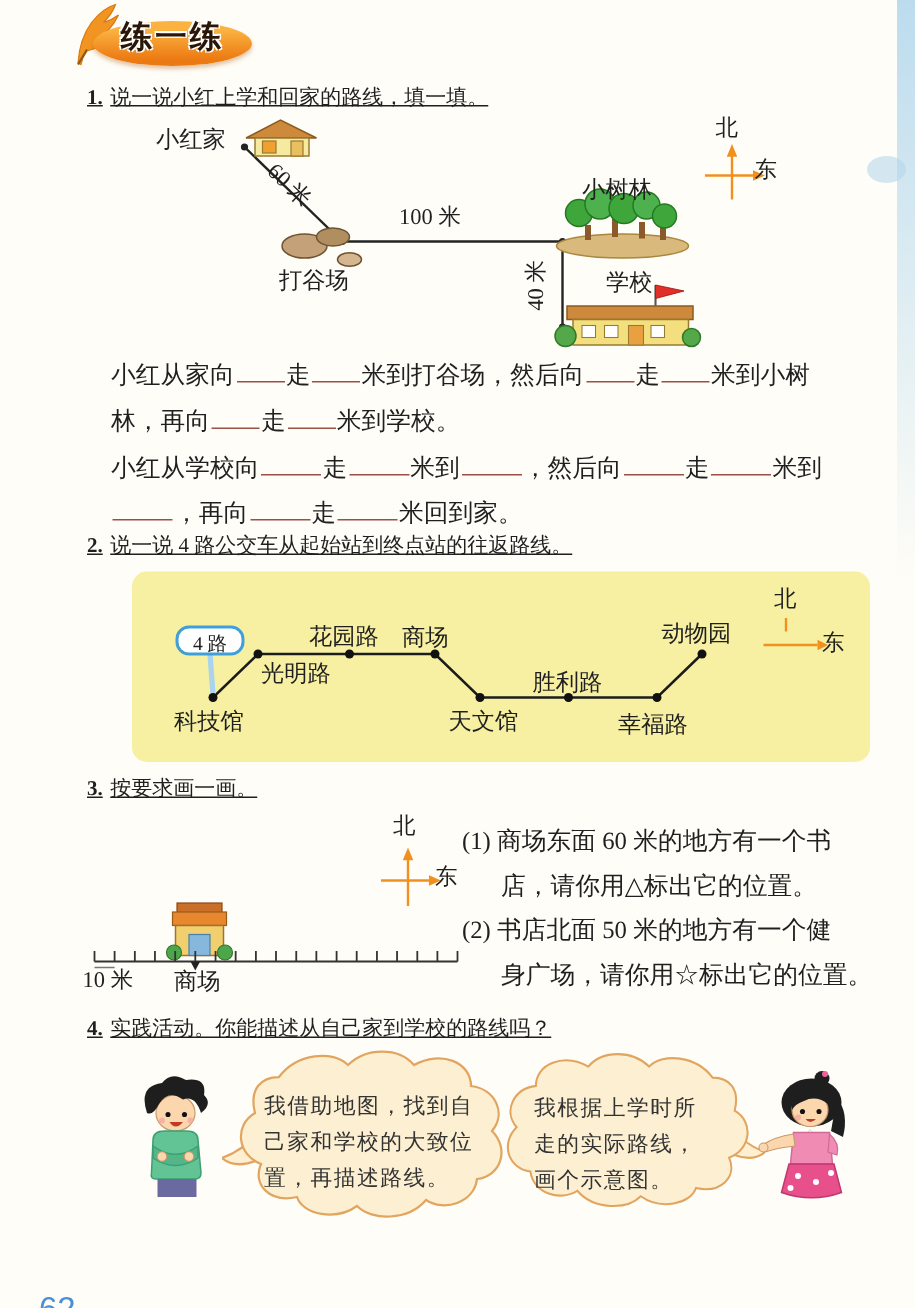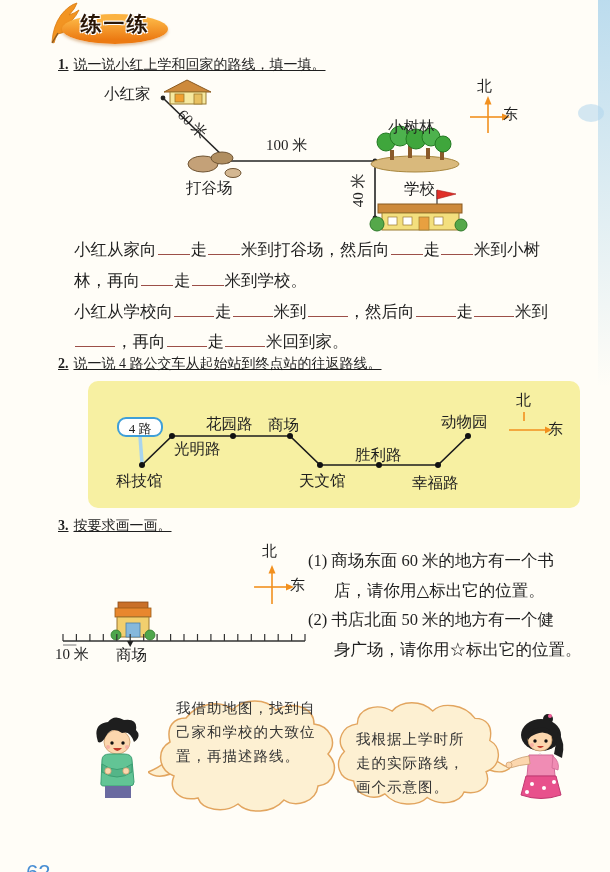--- a/index.html
+++ b/index.html
@@ -237,41 +237,44 @@
       <line x1="228.2" y1="39" x2="228.2" y2="46"></line>
         <line x1="241.6" y1="39" x2="241.6" y2="46"></line>
       <line x1="255" y1="39" x2="255" y2="46"></line>
     </g>
     <polygon points="77,46 83.4,46 80.2,52" fill="#222"></polygon>
     <line x1="13" y1="50" x2="26.4" y2="50" stroke="#777" stroke-width="1"></line>
   </svg>
   <span class="lbl" style="left:55px; top:646px; font-size:15px;">10 米</span>
   <span class="lbl" style="left:116px; top:646px;">商场</span>
 
+  <div class="qtitle" style="left:58px; top:677px;">
+    <b>4.</b><span>实践活动。你能描述从自己家到学校的路线吗？</span>
+  </div>
 
   <svg style="left:88px; top:716px;" width="60" height="92" viewBox="0 0 60 92">
     <ellipse cx="29" cy="26" rx="13" ry="12" fill="#fcd7ae" stroke="#c89a6a" stroke-width="0.8"></ellipse>
     <path d="M10,26 Q4,8 20,6 Q26,-2 36,4 Q50,2 48,14 Q54,20 46,26 Q42,14 34,17 Q24,10 18,20 Q14,28 10,26 Z" fill="#1e1e1e"></path>
     <circle cx="24" cy="27" r="1.7" fill="#111"></circle>
     <circle cx="35" cy="27" r="1.7" fill="#111"></circle>
     <path d="M25,32 Q29,38 34,32 Z" fill="#c0392b"></path>
     <circle cx="20" cy="31" r="2" fill="#f5a8a0" opacity="0.8"></circle>
     <circle cx="39" cy="31" r="2" fill="#f5a8a0" opacity="0.8"></circle>
     <path d="M14,44 Q14,38 22,38 L36,38 Q44,38 44,44 L46,66 Q46,70 42,70 L16,70 Q12,70 13,66 Z" fill="#62c495" stroke="#3d9e73" stroke-width="1"></path>
     <path d="M14,48 Q29,59 44,48 L44,56 Q29,66 14,56 Z" fill="#54b588" stroke="#3d9e73" stroke-width="1"></path>
     <circle cx="20" cy="55" r="3.2" fill="#fcd7ae" stroke="#c89a6a" stroke-width="0.7"></circle>
     <circle cx="38" cy="55" r="3.2" fill="#fcd7ae" stroke="#c89a6a" stroke-width="0.7"></circle>
     <rect x="17" y="70" width="26" height="12" fill="#6a6aa0"></rect>
   </svg>
 
   <svg style="left:148px; top:698px;" width="192" height="120" viewBox="0 0 192 120">
     <path d="M34,70 Q12,84 0,74 Q16,68 24,56 Z" fill="#fdf0d2" stroke="#e2a55f" stroke-width="1.5"></path>
     <path d="M38,20 C50,4 74,2 84,12 C96,0 118,0 128,12 C146,2 166,10 166,26 C182,28 190,44 180,56 C192,68 186,86 170,88 C168,104 148,110 136,102 C124,116 100,116 90,106 C76,116 54,112 50,100 C32,104 20,92 26,78 C10,72 8,52 22,44 C18,28 26,20 38,20 Z" fill="#fdf0d2" stroke="#e2a55f" stroke-width="1.5"></path>
   </svg>
-  <div class="bubble-text" style="left:176px; top:696px; width:140px;">我借助地图，找到自己家和学校的大致位置，再描述路线。</div>
+  <div class="bubble-text" style="left:176px; top:726px; width:140px;">我借助地图，找到自己家和学校的大致位置，再描述路线。</div>
 
   <svg style="left:332px; top:700px;" width="178" height="112" viewBox="0 0 178 112">
     <g transform="translate(178,0) scale(-0.92,0.92)">
       <path d="M34,70 Q12,84 0,74 Q16,68 24,56 Z" fill="#fdf0d2" stroke="#e2a55f" stroke-width="1.5"></path>
       <path d="M38,20 C50,4 74,2 84,12 C96,0 118,0 128,12 C146,2 166,10 166,26 C182,28 190,44 180,56 C192,68 186,86 170,88 C168,104 148,110 136,102 C124,116 100,116 90,106 C76,116 54,112 50,100 C32,104 20,92 26,78 C10,72 8,52 22,44 C18,28 26,20 38,20 Z" fill="#fdf0d2" stroke="#e2a55f" stroke-width="1.5"></path>
     </g>
   </svg>
   <div class="bubble-text" style="left:356px; top:727px; width:112px;">我根据上学时所走的实际路线，画个示意图。</div>
 
   <svg style="left:502px; top:712px;" width="78" height="100" viewBox="0 0 78 100">

